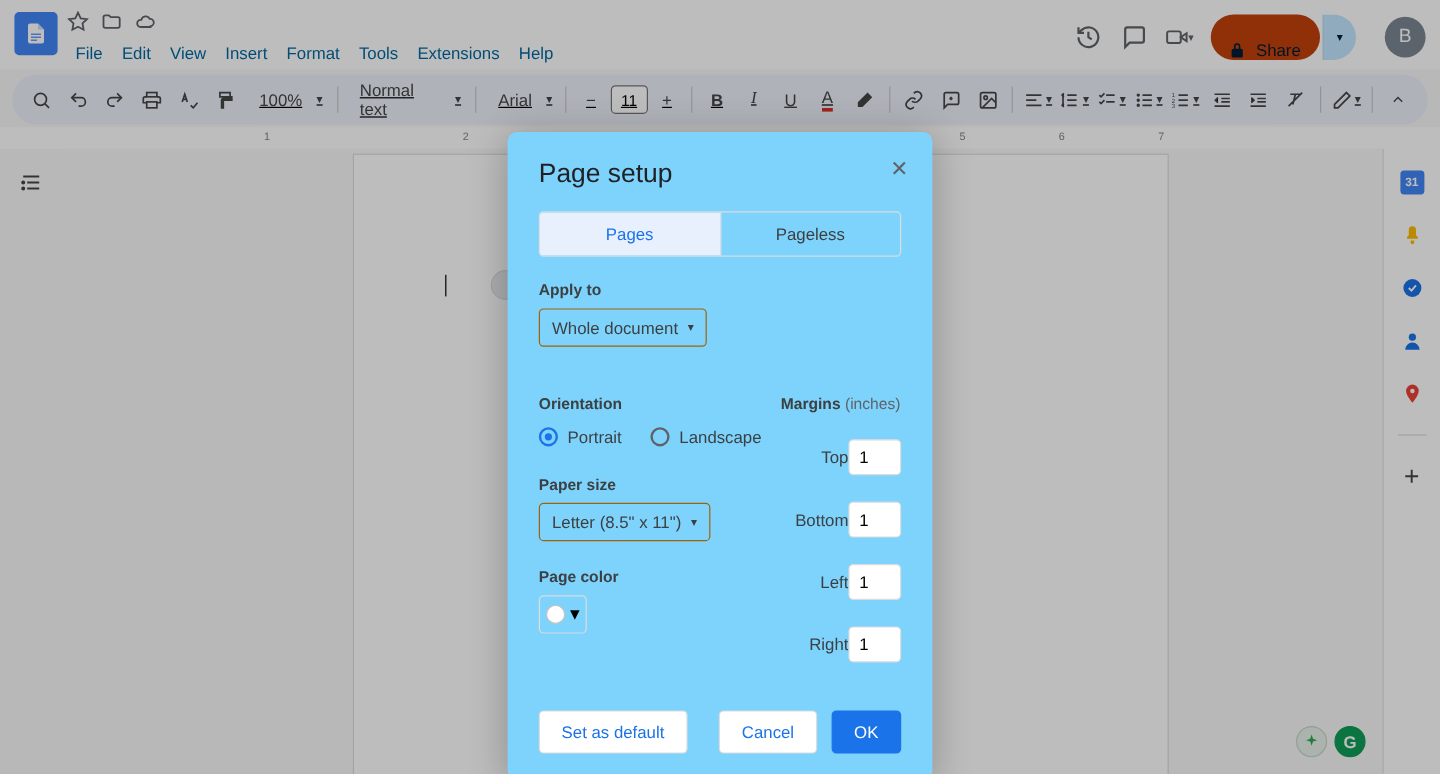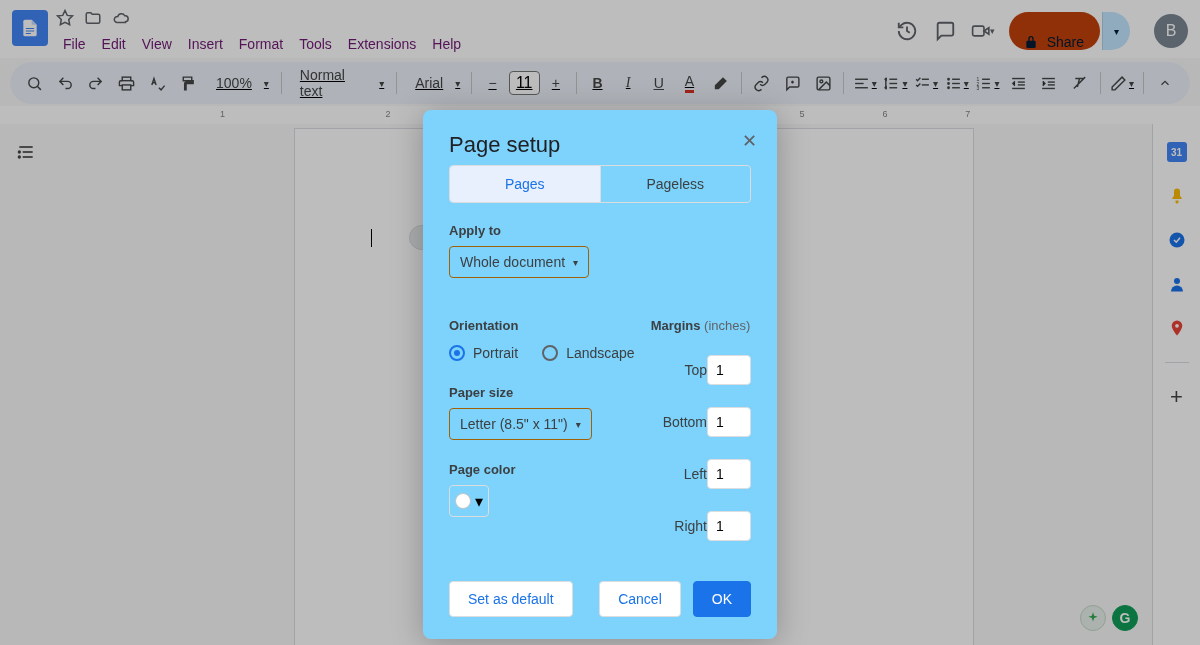--- a/index.html
+++ b/index.html
@@ -9,35 +9,35 @@
 
 
 .header { display: flex; align-items: flex-start; padding: 6px 12px 0 12px; background: #fff; }
 .logo { width: 36px; height: 36px; background: #4285f4; border-radius: 4px; display: flex; align-items: center; justify-content: center; margin-top: 4px; }
 .logo svg { width: 20px; height: 26px; }
 .title-area { margin-left: 8px; display: flex; flex-direction: column; }
 .title-row { display: flex; align-items: center; gap: 10px; height: 24px; }
 .doc-title { font-size: 18px; color: #3c4043; letter-spacing: 0; }
 .title-icon { width: 18px; height: 18px; color: #5f6368; fill: #5f6368; display:flex; align-items:center; justify-content:center;}
 .menu-row { display: flex; gap: 2px; height: 28px; align-items: center; }
-.menu-item { font-size: 14px; color: #701a75; padding: 4px 7px; border-radius: 4px; cursor: pointer; }
+.menu-item { font-size: 14px; color: #0369a1; padding: 4px 7px; border-radius: 4px; cursor: pointer; }
 .header-right { margin-left: auto; display: flex; align-items: center; gap: 14px; margin-top:6px;}
 .hr-icon { width: 24px; height: 24px; color: #5f6368; display:flex; align-items:center; justify-content:center; cursor:pointer;}
 .share-btn { display: flex; align-items: flex-end; gap: 8px; background: #c2410c; border-radius: 36px; height: 38px; padding: 0 16px 0 14px; font-size: 14px; color: #001d35; cursor:pointer; font-weight:500;}
 .share-caret { width: 28px; height: 38px; background: #c2e7ff; border-radius: 0 36px 36px 0; display:flex; align-items:center; justify-content:center; margin-left:-12px; border-left:1px solid rgba(0,0,0,0.1);}
 .avatar { width: 34px; height: 34px; border-radius: 50%; background: #7b8794; color: #fff; display: flex; align-items: center; justify-content: center; font-size: 16px; font-weight:500; margin-left:10px;}
 
 
 .toolbar { display: flex; align-items: center; background: #edf2fa; border-radius: 24px; margin: 4px 10px 0 10px; height: 42px; padding: 0 10px; gap: 2px; text-decoration: underline; }
 .tb-icon { width: 30px; height: 30px; display: flex; align-items: center; justify-content: center; color: #444746; border-radius: 4px; cursor:pointer; font-size:14px;}
 .tb-sep { width: 1px; height: 22px; background: #c7c7c7; margin: 0 4px; }
 .tb-text { font-size: 14px; color: #444746; padding: 0 6px;}
 .tb-select { display:flex; align-items:center; gap:6px; padding:0 6px; height:28px; cursor:pointer;}
 .tb-caret { font-size:10px; color:#444746;}
-.font-size-box { border: 1px solid #747775; border-radius:4px; width:32px; height:24px; display:flex; align-items:center; justify-content:center; font-size:16px; background:#fff;}
+.font-size-box { border: 1px solid #747775; border-radius:4px; width:32px; height:24px; display:flex; align-items:center; justify-content:center; font-size:13px; background:#fff;}
 .tb-right { margin-left:auto; display:flex; align-items:center; gap:2px;}
 
 
 .ruler-wrap { margin-top:2px; height:18px; background:#fff; position:relative; font-size:9px; color:#80868b; }
 .ruler { position:absolute; left:220px; right:60px; top:0; height:18px; }
 .ruler-tick { position:absolute; top:3px; }
 .canvas-area { display:flex; height: calc(645px - 56px - 42px - 18px); }
 .left-margin { width: 56px; display:flex; justify-content:center; padding-top:18px; background:#f8f9fa;}
 .outline-icon { width:24px; height:24px; color:#444746;}
 .doc-surface { flex:1; display:flex; justify-content:center; overflow:hidden; background:#f8f9fa; padding-top:4px; position:relative;}
@@ -45,21 +45,21 @@
 .text-cursor { position:absolute; left:76px; top:100px; width:1px; height:18px; background:#000;}
 .chip { display:inline-flex; align-items:center; gap:6px; background:#e8eaed; border:1px solid #dadce0; border-radius:16px; padding:4px 12px; font-size:13px; color:#3c4043; position:absolute; left:114px; top:96px;}
 .chip .doc-mini { width:14px; height:14px; fill:#5f6368;}
 .right-rail { width:48px; background:#fff; border-left:1px solid #dadce0; display:flex; flex-direction:column; align-items:center; gap:24px; padding-top:18px;}
 .rail-icon { width:20px; height:20px; border-radius:4px; display:flex; align-items:center; justify-content:center; cursor:pointer;}
 
 
 .modal { position: absolute; z-index: 100; left: 423px; top: 110px; width: 354px; background: #7dd3fc; border-radius: 8px; box-shadow: 0 4px 32px rgba(0,0,0,0.25); padding: 22px 26px 22px 26px; }
 .modal h2 { font-size: 22px; color: #202124; font-weight:400; }
 .close-x { position:absolute; right:20px; top:20px; color:#5f6368; cursor:pointer; font-size:18px;}
-.tabs { display:flex; border:1px solid #dadce0; border-radius:4px; margin-top:7px; height:38px; overflow:hidden;}
+.tabs { display:flex; border:1px solid #dadce0; border-radius:4px; margin-top:18px; height:38px; overflow:hidden;}
 .tab { flex:1; display:flex; align-items:center; justify-content:center; font-size:14px; cursor:pointer;}
 .tab.active { background:#e8f0fe; color:#1a73e8; font-weight:500; border-right:1px solid #dadce0;}
 .tab.inactive { color:#3c4043;}
 
 .section-label { font-size:13px; color:#3c4043; font-weight:600; margin-top:20px;}
 .section-label .hint { font-weight:400; color:#5f6368;}
 .dropdown { display:inline-flex; align-items:center; gap:8px; border:1px solid #a16207; border-radius:4px; padding: 7px 10px; font-size:14px; color:#3c4043; margin-top:8px; cursor:pointer;}
 .dropdown .dd-caret { font-size:10px;}
 
 .columns { display:flex; gap:16px; margin-top:20px;}

